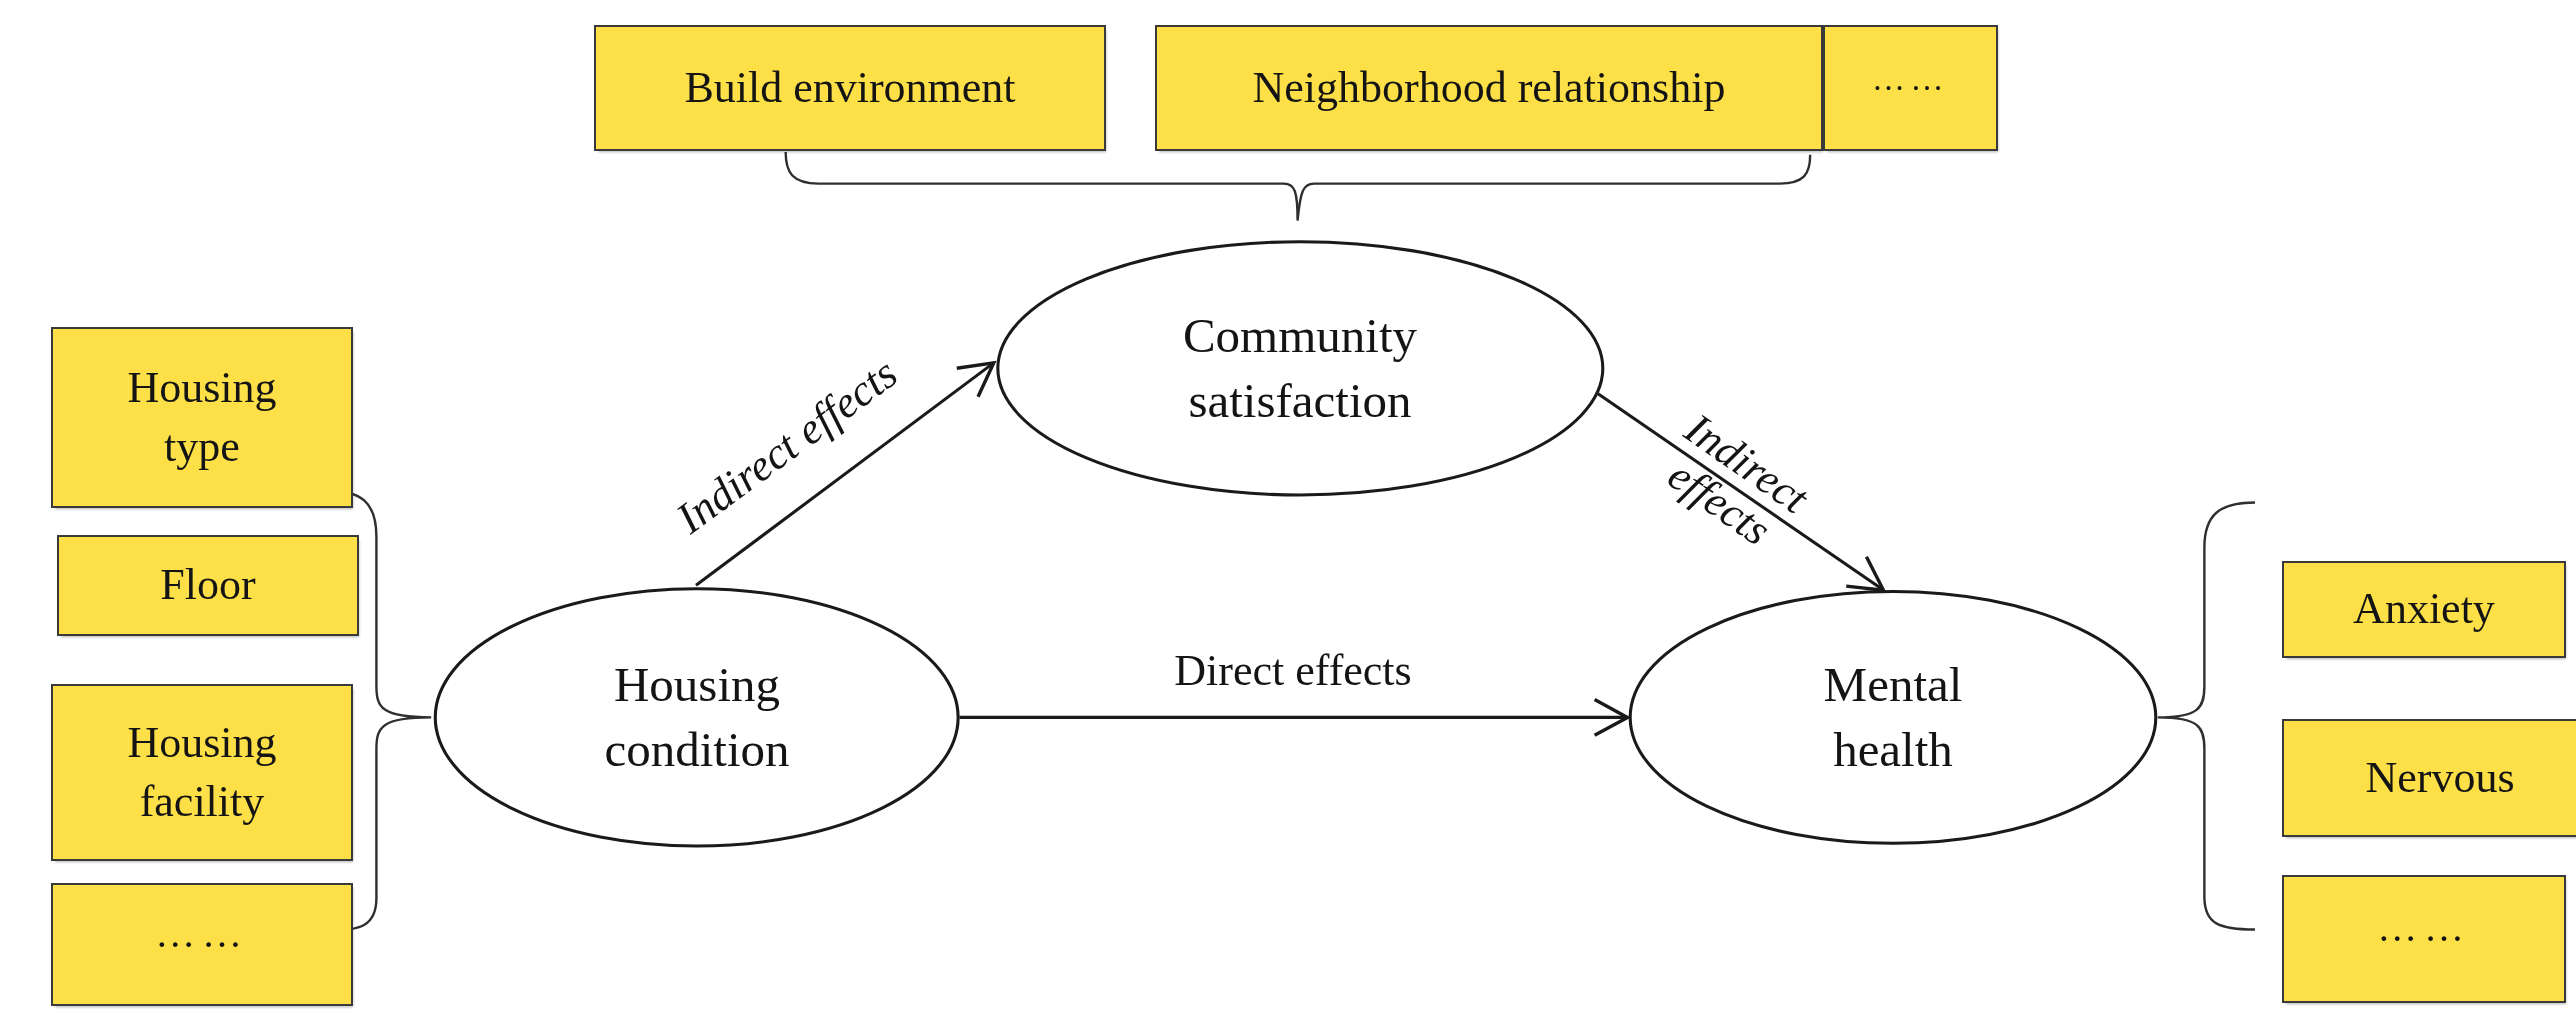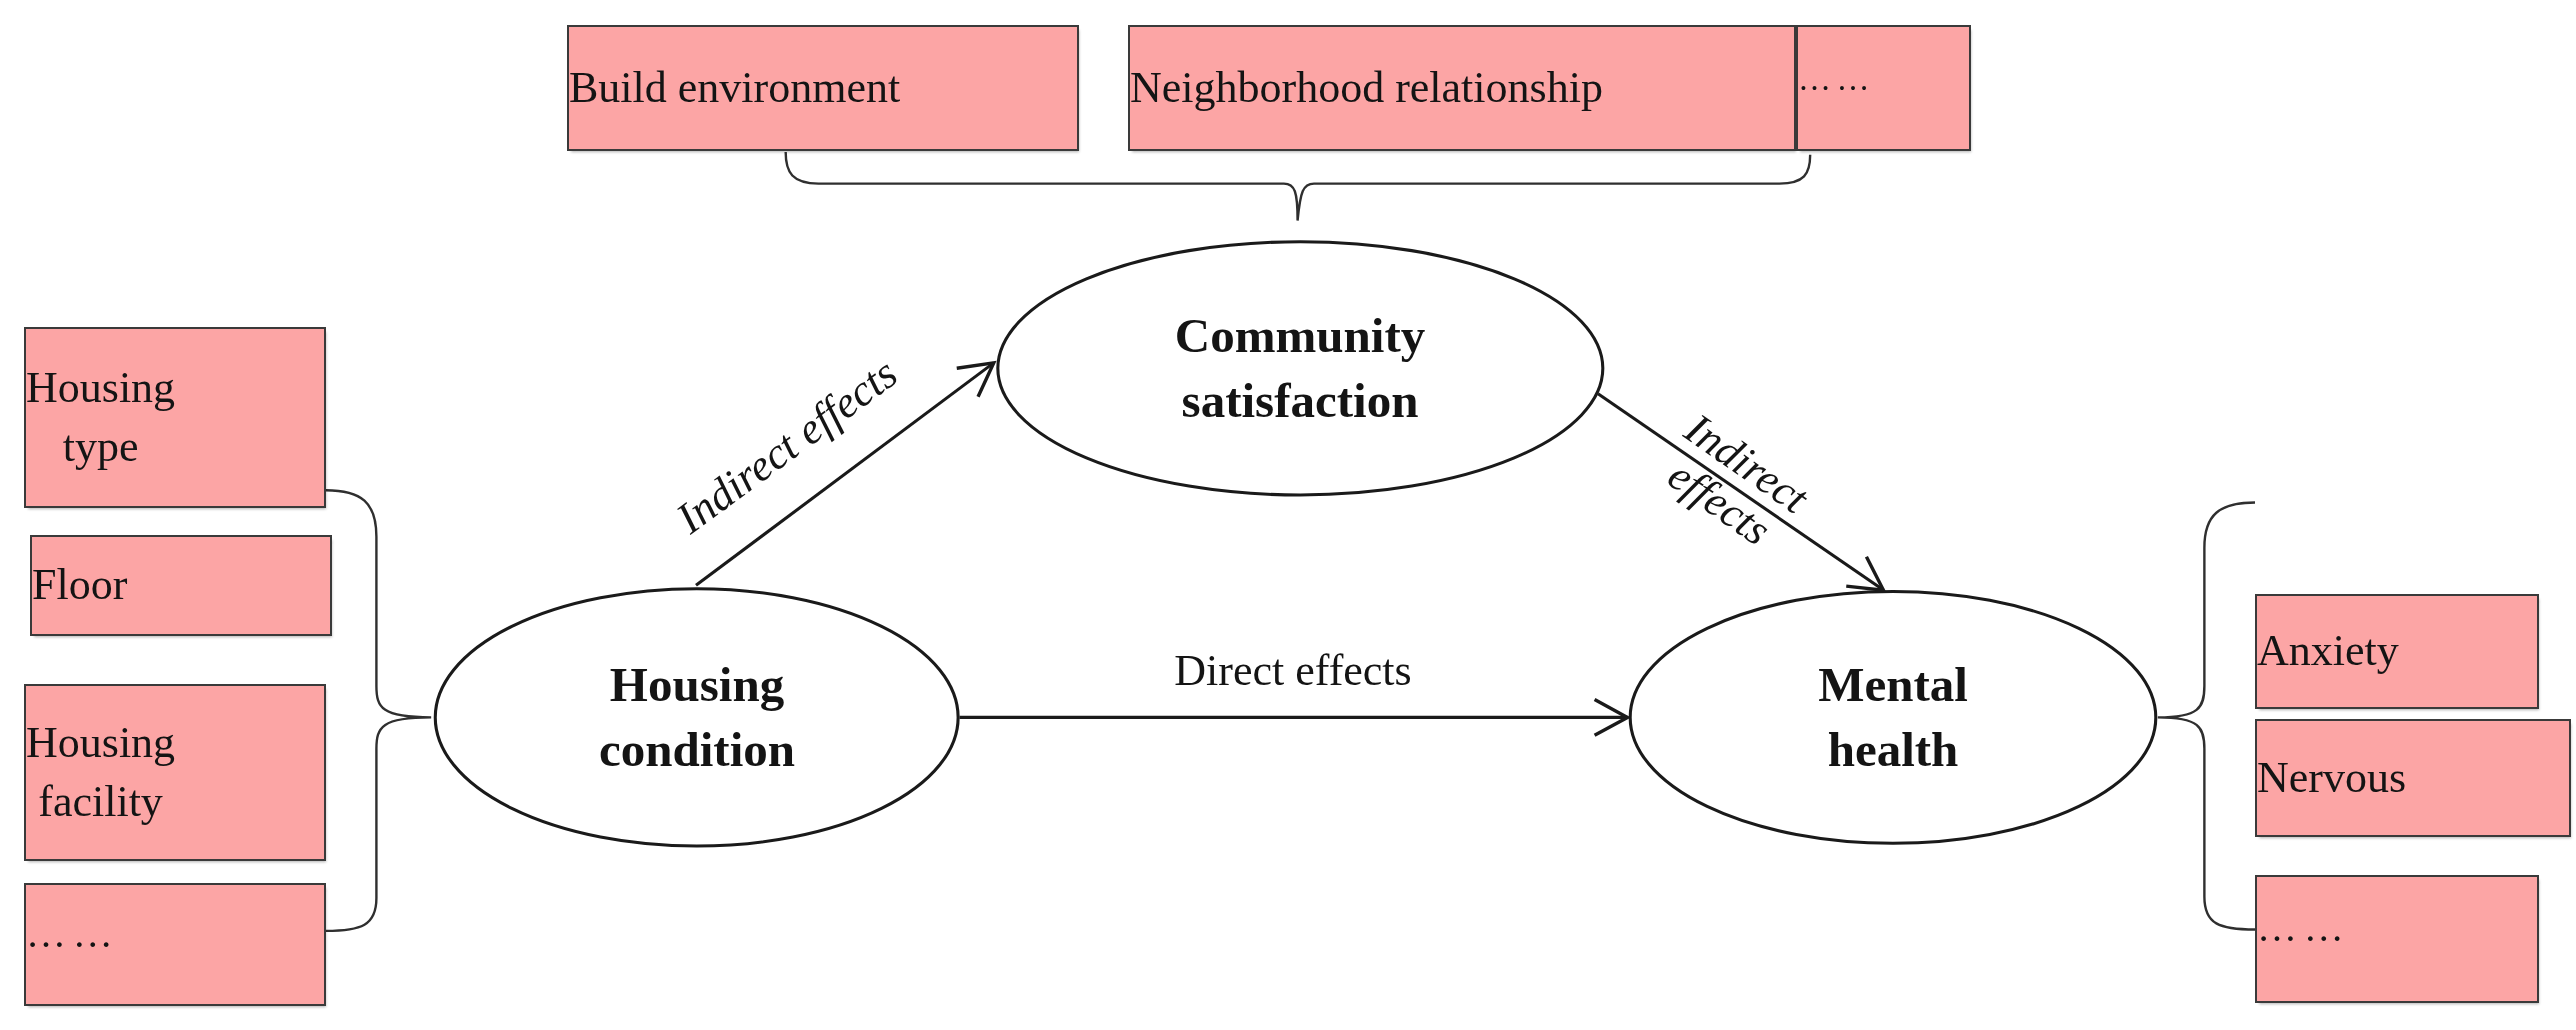--- a/index.html
+++ b/index.html
@@ -8,25 +8,26 @@
     width:2576px;height:1031px;
     background:#ffffff;
     font-family:"Liberation Serif","DejaVu Serif",serif;
     color:#141414;
     overflow:hidden;
   }
   #shapes{position:absolute;left:0;top:0;width:2576px;height:1031px;}
   .box{
     position:absolute;
     box-sizing:border-box;
-    background:#fca5a5;
+    background:#fde047;
     border:2.1px solid #3a3a3a;
     box-shadow:2.7px 3.4px 2.7px -1.4px rgba(0,0,0,0.30);
-    display:flex;align-items:center;
+    display:flex;align-items:center;justify-content:center;
     text-align:center;
+    margin-left:27px;
   }
   .lbl{
     font-size:44px;
     line-height:1.32;
     white-space:pre-line;
     color:#141414;
   }
   .dots .lbl{
     font-size:40px;
     letter-spacing:6.8px;
@@ -39,21 +40,20 @@
     letter-spacing:5.5px;
     top:-8.2px;
   }
   .node-label{
     position:absolute;
     display:flex;align-items:center;justify-content:center;
     text-align:center;
     font-size:49px;
     line-height:1.32;
     white-space:pre-line;
-    font-weight:bold;
   }
   .edge-label{
     position:absolute;
     font-size:44px;
     white-space:pre-line;
     text-align:center;
     line-height:1.08;
   }
   .italic{font-style:italic;}
 </style>
@@ -111,21 +111,21 @@
     <span class="lbl">Floor</span>
   </div>
   <div class="box" style="left:24px;top:684px;width:302px;height:177px">
     <span class="lbl">Housing
 facility</span>
   </div>
   <div class="box dots" style="left:24px;top:883px;width:302px;height:123px">
     <span class="lbl">……</span>
   </div>
 
-  <div class="box" style="left:2255px;top:594px;width:284px;height:115px">
+  <div class="box" style="left:2255px;top:561px;width:284px;height:97px">
     <span class="lbl">Anxiety</span>
   </div>
   <div class="box" style="left:2255px;top:719px;width:316px;height:118px">
     <span class="lbl">Nervous</span>
   </div>
   <div class="box dots" style="left:2255px;top:875px;width:284px;height:128px">
     <span class="lbl">……</span>
   </div>
 
   <div class="node-label" style="left:560px;top:615px;width:274px;height:205px">Housing

